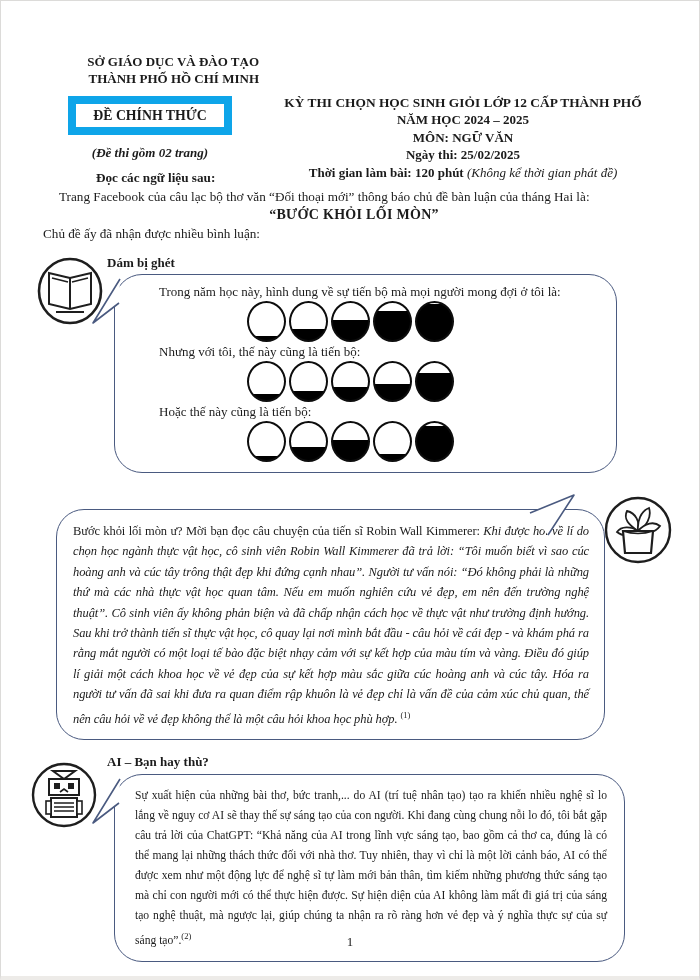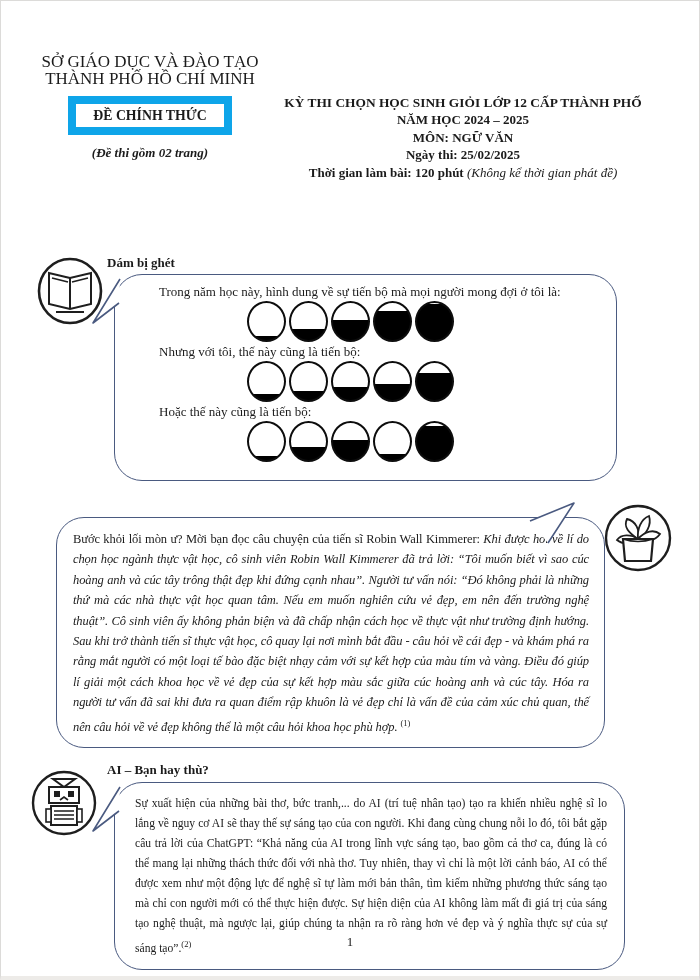--- a/index.html
+++ b/index.html
@@ -2,21 +2,21 @@
 <html><head>
 <meta charset="utf-8">
 <style>
   html,body{margin:0;padding:0;}
   body{width:700px;height:980px;background:#fbfbfa;font-family:"Liberation Serif","DejaVu Serif",serif;color:#1b1b1b;position:relative;overflow:hidden;}
   .page{position:absolute;inset:0;background:#fff;border:1px solid #dcdbd9;border-bottom:4px solid #edebe8;box-sizing:border-box;}
 
   
   .header{position:absolute;top:52px;left:40px;right:32px;display:flex;}
   .h-left{width:218px;text-align:center;}
-  .h-left .l1{font-weight:normal;font-size:17px;line-height:17px;}
+  .h-left .l1{font-weight:bold;font-size:13px;line-height:17px;text-align:right;}
   .stamp-box{width:148px;margin:9px auto 0;border:8px solid #0ea5e9;padding:4px 0 3px;font-weight:bold;font-size:13.8px;}
   .h-note{margin-top:10px;font-weight:bold;font-style:italic;font-size:13px;}
   .h-right{flex:1;text-align:center;font-weight:bold;}
   .h-right .r1{font-size:13.4px;line-height:17px;margin-top:41px;}
   .h-right .r2{font-size:13px;line-height:17.5px;}
   .h-right .r5i{font-weight:normal;font-style:italic;}
 
   
   .intro{position:absolute;top:168px;left:40px;right:32px;font-size:13.2px;line-height:18.5px;}
   .intro .p1{font-weight:bold;padding-left:55px;}
@@ -27,21 +27,21 @@
   
   .comments{position:absolute;top:254px;left:40px;right:32px;}
   .block{position:relative;}
   .author{font-weight:bold;font-size:13px;}
   .bubble{position:relative;border:1.6px solid #4a5a80;background:#fff;border-radius:28px;}
   .tail{position:absolute;overflow:visible;}
 
   
   .b1-icon{position:absolute;left:-4px;top:2px;}
   .b1-author{margin-left:66px;}
-  .bubble1{margin:3px 50px 0 73px;padding:7px 18px 16px 44px;}
+  .bubble1{margin:3px 50px 0 73px;padding:7px 18px 8px 44px;}
   .bubble1 .line{font-size:13px;margin:2px 0 1px;}
   .glass-row{display:flex;gap:3px;margin:1px 0 2px 88px;}
   .glass{width:39px;height:41px;border:2px solid #0d0d0d;border-radius:50%;box-sizing:border-box;}
 
   
   .block2{margin-top:8px;}
   .b2-author{position:absolute;right:78px;top:14px;}
   .b2-icon{position:absolute;right:-6px;top:-14px;}
   .bubble2{margin:36px 62px 0 15px;padding:11px 15px 10px 16px;}
   .bubble2 .txt{font-size:12.5px;line-height:20.4px;text-align:justify;letter-spacing:-.1px;}
@@ -72,20 +72,26 @@
     </div>
     <div class="h-right">
       <div class="r1">KỲ THI CHỌN HỌC SINH GIỎI LỚP 12 CẤP THÀNH PHỐ</div>
       <div class="r2">NĂM HỌC 2024 – 2025</div>
       <div class="r2">MÔN: NGỮ VĂN</div>
       <div class="r2">Ngày thi: 25/02/2025</div>
       <div class="r2"><span>Thời gian làm bài: 120 phút </span><span class="r5i">(Không kể thời gian phát đề)</span></div>
     </div>
   </div>
 
+  <div class="intro">
+    <div class="p1">Đọc các ngữ liệu sau:</div>
+    <div class="p2">Trang Facebook của câu lạc bộ thơ văn “Đối thoại mới” thông báo chủ đề bàn luận của tháng Hai là:</div>
+    <div class="p3">“BƯỚC KHỎI LỐI MÒN”</div>
+    <div class="p4">Chủ đề ấy đã nhận được nhiều bình luận:</div>
+  </div>
 
   <div class="comments">
 
     <div class="block block1">
       <div class="b1-icon">
         <svg width="66" height="68" viewBox="0 0 66 68">
           <ellipse cx="33" cy="34" rx="31" ry="32" fill="none" stroke="#1e1e1e" stroke-width="2.6"></ellipse>
           <path d="M33 21 L12 16 L12 47 L33 52 L54 47 L54 16 Z" fill="#fff" stroke="#1e1e1e" stroke-width="2"></path>
           <path d="M33 21 L33 52" stroke="#1e1e1e" stroke-width="2"></path>
           <path d="M15 21 L31 25 M51 21 L35 25" stroke="#1e1e1e" stroke-width="1.6" fill="none"></path>

